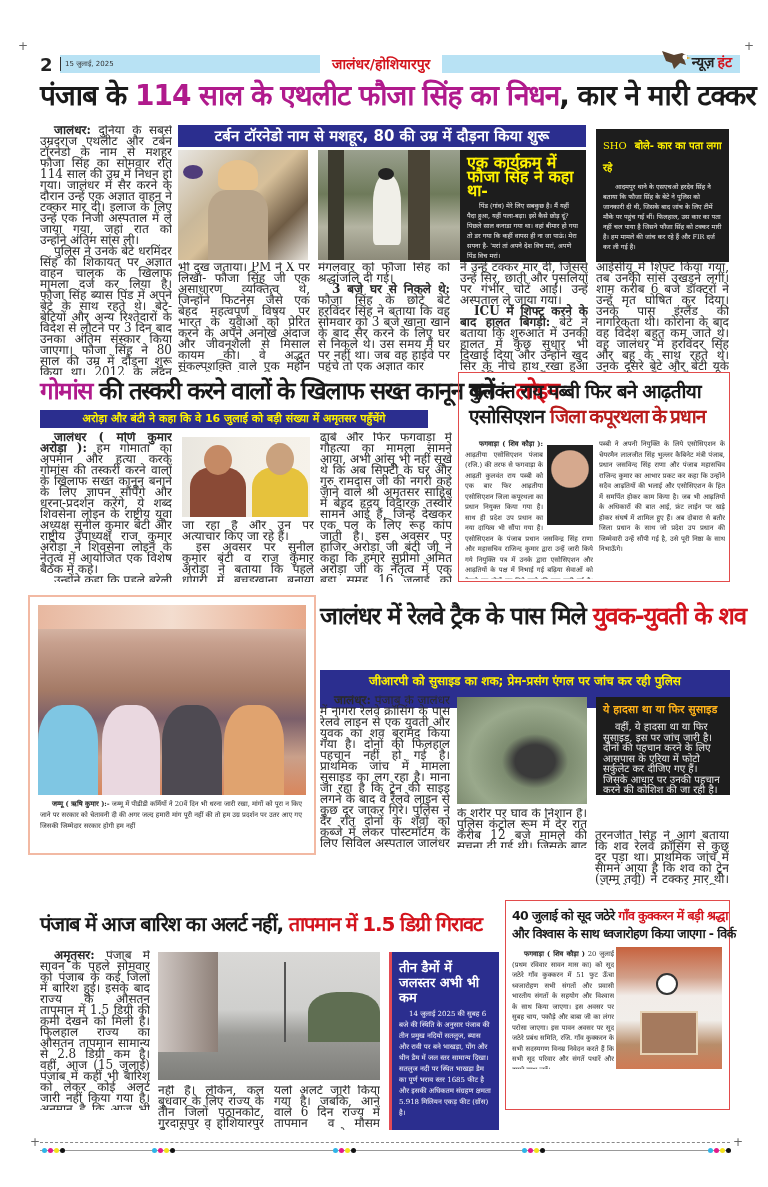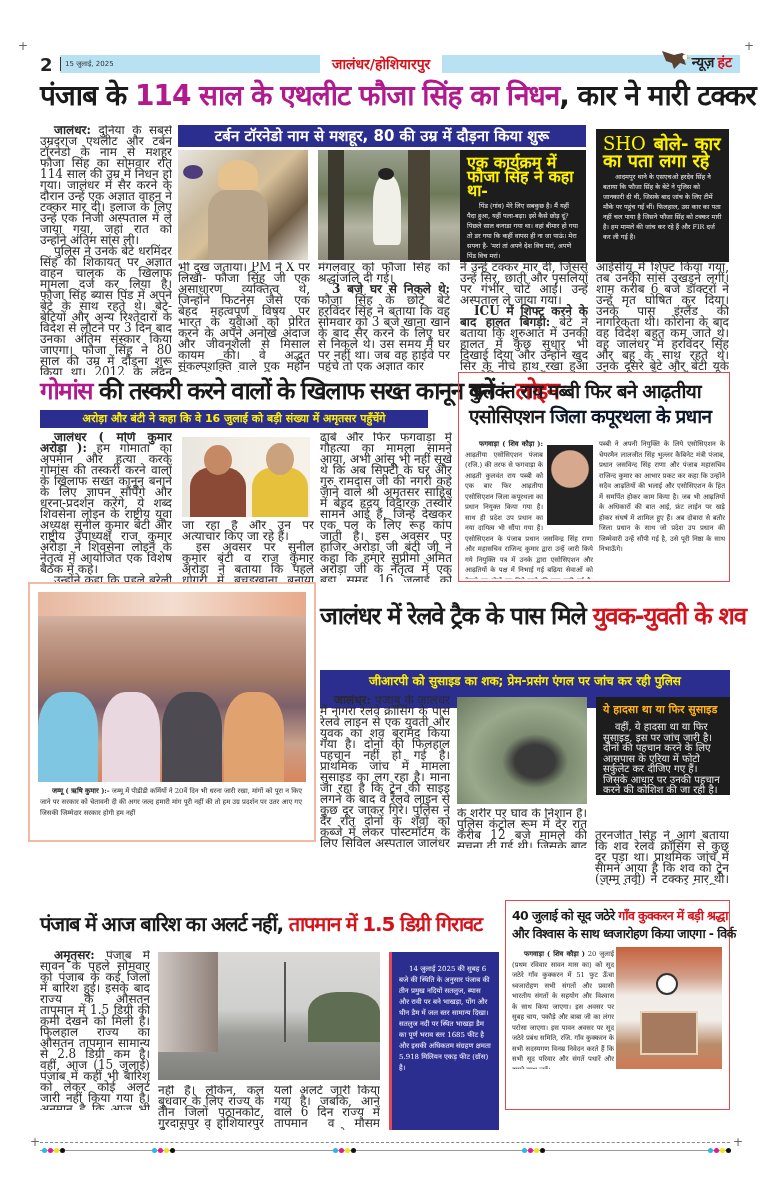--- a/index.html
+++ b/index.html
@@ -11,21 +11,21 @@
   .mh-bar { flex: 1; height: 18px; background: #b8e2f4; display: flex; align-items: center; position: relative; }
   .mh-date { font-family: "DejaVu Sans", sans-serif; font-size: 7px; color: #333; padding-left: 4px; border-left: 1px solid #333; height: 14px; line-height: 14px; width: 160px; }
   .mh-section { position: absolute; left: 260px; top: 0; height: 18px; background: #fff; padding: 0 12px; font-family: "DejaVu Sans", sans-serif; font-weight: bold; font-size: 14px; color: #d3131c; line-height: 18px; }
   .mh-logo { position: absolute; right: 8px; top: -8px; display: flex; align-items: flex-end; text-align: right; }
   .mh-logo .eagle { width: 32px; height: 24px; }
   .mh-logo .b1 { font-family: "DejaVu Sans", sans-serif; font-weight: bold; font-size: 14px; color: #222; }
   .mh-logo .b2 { font-family: "DejaVu Sans", sans-serif; font-weight: bold; font-size: 14px; color: #d3131c; margin-left: 3px; }
   .headline { font-family: "DejaVu Sans", sans-serif; font-weight: bold; color: #1a1a1a; letter-spacing: -1px; white-space: nowrap; }
   .hl-accent-m { color: #b01a8c; }
   .hl-accent-r { color: #d3131c; }
-  .hl-accent-p { color: #0f172a; }
+  .hl-accent-p { color: #b91c1c; font-family: Liberation Serif, serif; }
   .bluebar { background: #2b2e8f; color: #fff; font-family: "DejaVu Sans", sans-serif; font-weight: bold; text-align: center; white-space: nowrap; overflow: hidden; }
   .bluebar.yellow { color: #fff200; }
   .col { font-size: 12px; line-height: 11px; text-align: justify; color: #2a2a2a; overflow: hidden; }
   .col b { font-weight: bold; }
   .darkbox { background: #1d1d1d; color: #eee; padding: 6px 7px; overflow: hidden; }
   .darkbox .t { font-family: "DejaVu Sans", sans-serif; font-weight: bold; color: #fff200; }
   .darkbox .b { font-size: 7px; line-height: 11px; text-indent: 12px; }
   .navybox { background: #2b2e8f; color: #fff; padding: 8px 7px; border-left: 3px solid #e24b55; overflow: hidden; }
   .navybox .t { font-family: "DejaVu Sans", sans-serif; font-weight: bold; font-size: 15px; line-height: 17px; }
   .navybox .b { font-size: 7.5px; line-height: 11.5px; text-indent: 10px; margin-top: 4px; }
@@ -81,21 +81,21 @@
   <div style="position:absolute;left:55px;top:25px;width:28px;height:70px;background:#f0efe8;border-radius:40% 40% 10% 10%;"></div>
   <div style="position:absolute;left:60px;top:18px;width:16px;height:12px;background:#222;border-radius:50%;"></div>
 </div>
 
 <div class="abs darkbox" style="left:460px;top:150px;width:126px;height:112px;">
   <div class="t" style="font-size:16px;line-height:14px;">एक कार्यक्रम में फौजा सिंह ने कहा था-</div>
   <div class="b" style="font-size:6.5px;line-height:10px;margin-top:3px;">पिंड (गांव) मेरे लिए सबकुछ है। मैं यहीं पैदा हुआ, यहीं पला-बढ़ा। इसे कैसे छोड़ दूं? पिछले साल कनाडा गया था। वहां बीमार हो गया तो डर गया कि कहीं वापस ही ना जा पाऊं। मेरा सपना है- 'मरां तां अपने देश विच मरां, अपणे पिंड विच मरां।</div>
 </div>
 
 <div class="abs darkbox" style="left:596px;top:129px;width:133px;height:133px;">
-  <div class="t" style="font-size:18px;line-height:17px;">
+  <div class="t" style="font-size:10px;line-height:22px;">
     <span style="font-family:'DejaVu Serif',serif;font-weight:normal;margin-right:8px;">SHO</span><span>बोले- कार का पता लगा रहे</span>
   </div>
   <div class="b" style="font-size:6.5px;line-height:10px;margin-top:3px;">आदमपुर थाने के एसएचओ हरदेव सिंह ने बताया कि फौजा सिंह के बेटे ने पुलिस को जानकारी दी थी, जिसके बाद जांच के लिए टीमें मौके पर पहुंच गई थीं। फिलहाल, उस कार का पता नहीं चल पाया है जिसने फौजा सिंह को टक्कर मारी है। हम मामले की जांच कर रहे हैं और FIR दर्ज कर ली गई है।</div>
 </div>
 
 <div class="abs col" style="left:178px;top:262px;width:132px;height:110px;">भी दुख जताया। PM ने X पर लिखा- फौजा सिंह जी एक असाधारण व्यक्तित्व थे, जिन्होंने फिटनेस जैसे एक बेहद महत्वपूर्ण विषय पर भारत के युवाओं को प्रेरित करने के अपने अनोखे अंदाज और जीवनशैली से मिसाल कायम की। वे अद्भुत संकल्पशक्ति वाले एक महान खिलाड़ी थे। पंजाब विधानसभा में</div>
 <div class="abs col" style="left:318px;top:262px;width:132px;height:110px;">
   <p>मंगलवार को फौजा सिंह को श्रद्धांजलि दी गई।</p>
   <p style="text-indent:14px;"><b>3 बजे घर से निकले थे:</b><span> फौजा सिंह के छोटे बेटे हरविंदर सिंह ने बताया कि वह सोमवार को 3 बजे खाना खाने के बाद सैर करने के लिए घर से निकले थे। उस समय मैं घर पर नहीं था। जब वह हाईवे पर पहुंचे तो एक अज्ञात कार</span></p>
 </div>
@@ -131,21 +131,21 @@
     <div>कुलवंत राय पब्बी फिर बने आढ़तीया</div>
     <div><span>एसोसिएशन </span><span class="hl-accent-p">जिला कपूरथला के प्रधान</span></div>
   </div>
   <div class="col" style="position:absolute;left:6px;top:66px;width:128px;height:140px;font-size:6.8px;line-height:10.5px;">
     <span style="display:inline-block;float:right;width:46px;height:80px;margin:6px 0 0 4px;background:radial-gradient(circle at 50% 30%,#d6a98e 0 30%,#222 32% 100%);"></span>
     <p style="text-indent:14px;"><b>फगवाड़ा ( शिव कौड़ा ):</b><span> आढ़तीया एसोसिएशन पंजाब (रजि.) की तरफ से फगवाड़ा के आढ़ती कुलवंत राय पब्बी को एक बार फिर आढ़तीया एसोसिएशन जिला कपूरथला का प्रधान नियुक्त किया गया है। साथ ही प्रदेश उप प्रधान का नया दायित्व भी सौंपा गया है। एसोसिएशन के पंजाब प्रधान जसविन्द्र सिंह राणा और महासचिव राजिन्द कुमार द्वारा उन्हें जारी किये गये नियुक्ति पत्र में उनके द्वारा एसोसिएशन और आढ़तियों के पक्ष में निभाई गई बढ़िया सेवाओं को देखते हुए दोनों पद दिये जाने की बात कही गई है। कुलवंत राय</span></p>
   </div>
   <div class="col" style="position:absolute;left:140px;top:66px;width:126px;height:140px;font-size:6.8px;line-height:10.5px;">पब्बी ने अपनी नियुक्ति के लिये एसोसिएशन के चेयरमैन लालजीत सिंह भुल्लर कैबिनेट मंत्री पंजाब, प्रधान जसविन्द सिंह राणा और पंजाब महासचिव राजिन्द कुमार का आभार प्रकट कर कहा कि उन्होंने सदैव आढ़तियों की भलाई और एसोसिएशन के हित में समर्पित होकर काम किया है। जब भी आढ़तियों के अधिकारों की बात आई, फ्रंट लाईन पर खड़े होकर संघर्ष में शामिल हुए हैं। अब दोबारा से बतौर जिला प्रधान के साथ जो प्रदेश उप प्रधान की जिम्मेवारी उन्हें सौंपी गई है, उसे पूरी निष्ठा के साथ निभाऊँगे।</div>
 </div>
 
-<div class="abs peachframe" style="left:28px;top:582px;width:288px;height:260px;">
+<div class="abs peachframe" style="left:28px;top:595px;width:288px;height:260px;">
   <div class="photo" style="position:absolute;left:8px;top:8px;width:268px;height:190px;background:linear-gradient(180deg,#e9d2c4 0%,#c7a08e 20%,#a47a66 45%,#7b5f6a 60%,#caa08a 80%,#d9865c 100%);">
     <div style="position:absolute;left:0;top:0;width:268px;height:24px;background:linear-gradient(90deg,#e8b8a0,#f3ddcf,#e7a98b);"></div>
     <div style="position:absolute;left:0;top:100px;width:60px;height:90px;background:#7fc6e3;border-radius:40% 40% 0 0;"></div>
     <div style="position:absolute;left:64px;top:100px;width:58px;height:90px;background:#ead8e0;border-radius:40% 40% 0 0;"></div>
     <div style="position:absolute;left:124px;top:100px;width:60px;height:90px;background:#4e4a52;border-radius:40% 40% 0 0;"></div>
     <div style="position:absolute;left:186px;top:100px;width:60px;height:90px;background:#e0a36f;border-radius:40% 40% 0 0;"></div>
   </div>
   <div style="position:absolute;left:10px;top:202px;width:266px;font-size:6.8px;line-height:11px;text-indent:12px;color:#2a2a2a;">
     <b>जम्मू ( ऋषि कुमार ):-</b><span> जम्मू में पीडीडी कर्मियों ने 20वें दिन भी धरना जारी रखा, मांगों को पूरा न किए जाने पर सरकार को चेतावनी दी की अगर जल्द हमारी मांग पूरी नहीं की तो हम उग्र प्रदर्शन पर उतर आए गए जिसकी जिम्मेदार सरकार होगी हम नहीं</span>
   </div>
@@ -179,20 +179,21 @@
   <p style="text-indent:14px;">मौसम विज्ञान केंद्र के अनुसार आज पंजाब में चाहे कोई अलर्ट</p>
 </div>
 <div class="abs photo" style="left:158px;top:952px;width:222px;height:128px;background:linear-gradient(180deg,#d9d8d6 0%,#cfcfcd 45%,#9a9a96 65%,#7e7e7a 100%);">
   <div style="position:absolute;left:0;top:0;width:60px;height:100px;background:linear-gradient(90deg,#d0c8c4,#8e8078);"></div>
   <div style="position:absolute;left:150px;top:40px;width:72px;height:50px;background:#5f6e52;border-radius:40% 40% 0 0;"></div>
   <div style="position:absolute;left:126px;top:10px;width:2px;height:80px;background:#555;"></div>
 </div>
 <div class="abs col" style="left:158px;top:1085px;width:106px;height:45px;">नहीं है। लेकिन, कल बुधवार के लिए राज्य के तीन जिलों पठानकोट, गुरदासपुर व होशियारपुर में बारिश को लेकर</div>
 <div class="abs col" style="left:274px;top:1085px;width:106px;height:45px;">यलो अलर्ट जारी किया गया है। जबकि, आने वाले 6 दिन राज्य में तापमान व मौसम सामान्य रहने का अनुमान है।</div>
 <div class="abs navybox" style="left:389px;top:952px;width:110px;height:178px;">
+  <div class="t" style="font-size:13px;line-height:15px;">तीन डैमों में जलस्तर अभी भी कम</div>
   <div class="b" style="font-size:7px;line-height:11px;">14 जुलाई 2025 की सुबह 6 बजे की स्थिति के अनुसार पंजाब की तीन प्रमुख नदियों सतलुज, ब्यास और रावी पर बने भाखड़ा, पोंग और थीन डैम में जल स्तर सामान्य दिखा। सतलुज नदी पर स्थित भाखड़ा डैम का पूर्ण भराव स्तर 1685 फीट है और इसकी अधिकतम संग्रहण क्षमता 5.918 मिलियन एकड़ फीट (ग्रॉस) है।</div>
 </div>
 
 <div class="abs redframe" style="left:505px;top:900px;width:225px;height:210px;">
   <div class="headline" style="position:absolute;left:6px;top:6px;font-size:12.5px;line-height:18px;letter-spacing:-0.6px;">
     <div><span>40 जुलाई को सूद जठेरे </span><span class="hl-accent-r">गाँव कुक्करन में बड़ी श्रद्धा</span></div>
     <div>और विश्वास के साथ ध्वजारोहण किया जाएगा - विर्क</div>
   </div>
   <div class="photo" style="position:absolute;left:110px;top:46px;width:106px;height:122px;background:linear-gradient(180deg,#c7623e 0%,#d2a08a 25%,#f2ece8 40%,#f1eeea 60%,#b88d6a 80%,#d07a54 100%);">
     <div style="position:absolute;left:40px;top:26px;width:22px;height:22px;border-radius:50%;background:#fff;border:2px solid #333;"></div>

